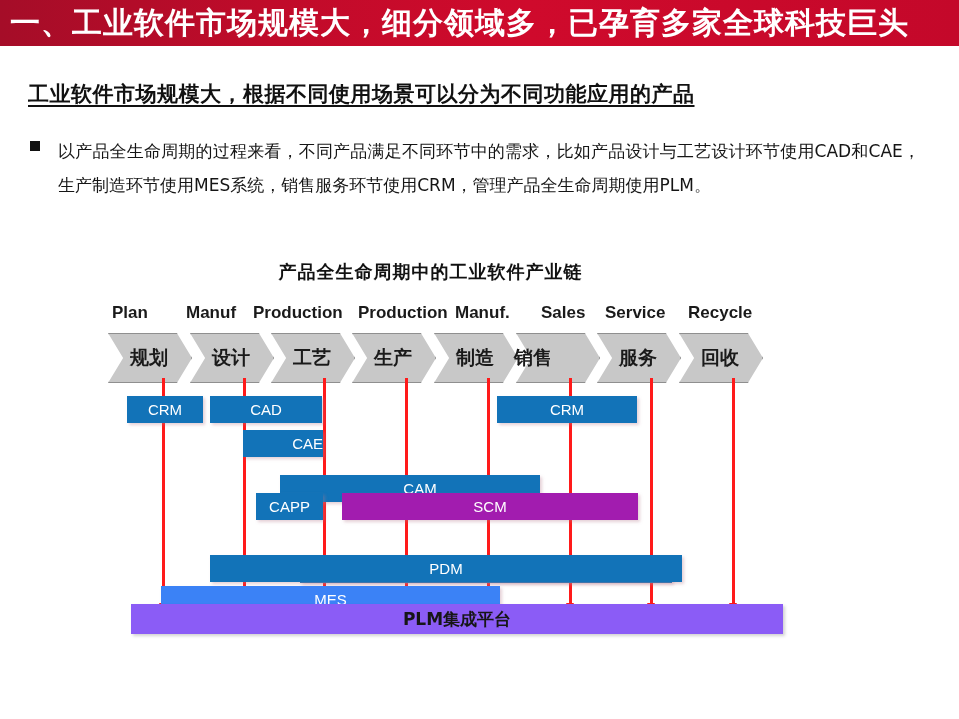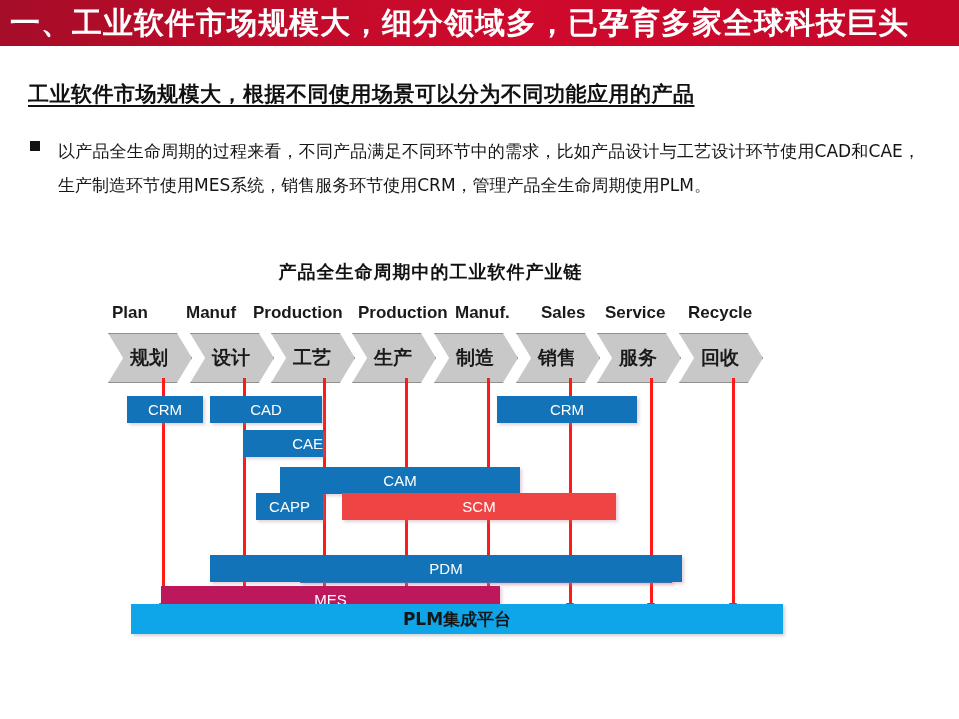--- a/index.html
+++ b/index.html
@@ -145,44 +145,44 @@
       <div class="chevron-cn" style="left: 108px; width: 82px;">规划</div>
       <div class="chevron" style="left: 190px; width: 82px; background: rgb(200, 200, 200);"></div>
       <div class="chevron-cn" style="left: 190px; width: 82px;">设计</div>
       <div class="chevron" style="left: 271px; width: 82px; background: rgb(200, 200, 200);"></div>
       <div class="chevron-cn" style="left: 271px; width: 82px;">工艺</div>
       <div class="chevron" style="left: 352px; width: 82px; background: rgb(200, 200, 200);"></div>
       <div class="chevron-cn" style="left: 352px; width: 82px;">生产</div>
       <div class="chevron" style="left: 434px; width: 82px; background: rgb(200, 200, 200);"></div>
       <div class="chevron-cn" style="left: 434px; width: 82px;">制造</div>
       <div class="chevron" style="left: 516px; width: 82px; background: rgb(200, 200, 200);"></div>
-      <div class="chevron-cn" style="left: 516px; width: 82px;">销售</div>
+      <div class="chevron-cn" style="left: 492px; width: 82px;">销售</div>
       <div class="chevron" style="left: 597px; width: 82px; background: rgb(200, 200, 200);"></div>
       <div class="chevron-cn" style="left: 597px; width: 82px;">服务</div>
       <div class="chevron" style="left: 679px; width: 82px; background: rgb(200, 200, 200);"></div>
       <div class="chevron-cn" style="left: 679px; width: 82px;">回收</div>
     </div>
   <div id="vline-row">
       <div class="vline" style="left: 162px; height: 226px; background: rgb(255, 26, 26);"></div>
       <div class="vline" style="left: 243px; height: 226px; background: rgb(255, 26, 26);"></div>
       <div class="vline" style="left: 323px; height: 226px; background: rgb(255, 26, 26);"></div>
       <div class="vline" style="left: 405px; height: 226px; background: rgb(255, 26, 26);"></div>
       <div class="vline" style="left: 487px; height: 226px; background: rgb(255, 26, 26);"></div>
       <div class="vline" style="left: 569px; height: 226px; background: rgb(255, 26, 26);"></div>
       <div class="vline" style="left: 650px; height: 226px; background: rgb(255, 26, 26);"></div>
       <div class="vline" style="left: 732px; height: 226px; background: rgb(255, 26, 26);"></div>
     </div>
   <div id="bar-row">
       <div class="bar" style="left: 127px; width: 76px; top: 146px; background: rgb(18, 115, 184);">CRM</div>
       <div class="bar" style="left: 210px; width: 112px; top: 146px; background: rgb(18, 115, 184);">CAD</div>
       <div class="bar" style="left: 497px; width: 140px; top: 146px; background: rgb(18, 115, 184);">CRM</div>
       <div class="bar" style="left: 243px; width: 80px; top: 180px; background: rgb(18, 115, 184); text-align: right;">CAE</div>
-      <div class="bar" style="left: 280px; width: 240px; top: 217px; background: rgb(18, 115, 184);">CAM</div>
+      <div class="bar" style="left: 280px; width: 240px; top: 225px; background: rgb(18, 115, 184); padding-left: 20px;">CAM</div>
       <div class="bar" style="left: 256px; width: 67px; top: 243px; background: rgb(18, 115, 184);">CAPP</div>
-      <div class="bar" style="left: 342px; width: 274px; top: 243px; background: #ef4444;">SCM</div>
+      <div class="bar" style="left: 342px; width: 296px; top: 243px; background: #a21caf;">SCM</div>
       <div class="bar" style="left: 300px; width: 372px; top: 274px; background: rgb(18, 115, 184); margin-top: 32px;">ERP</div>
       <div class="bar" style="left: 210px; width: 472px; top: 305px; background: rgb(18, 115, 184);">PDM</div>
-      <div class="bar" style="left: 161px; width: 339px; top: 336px; background: #be185d;">MES</div>
+      <div class="bar" style="left: 161px; width: 339px; top: 336px; background: #3b82f6;">MES</div>
     </div>
 
-  <div id="plm-bar" style="left: 131px; width: 652px; top: 354px; background: #0ea5e9;">PLM集成平台</div>
+  <div id="plm-bar" style="left: 131px; width: 652px; top: 354px; background: #8b5cf6;">PLM集成平台</div>
 
 </div>
 
 </body></html>

